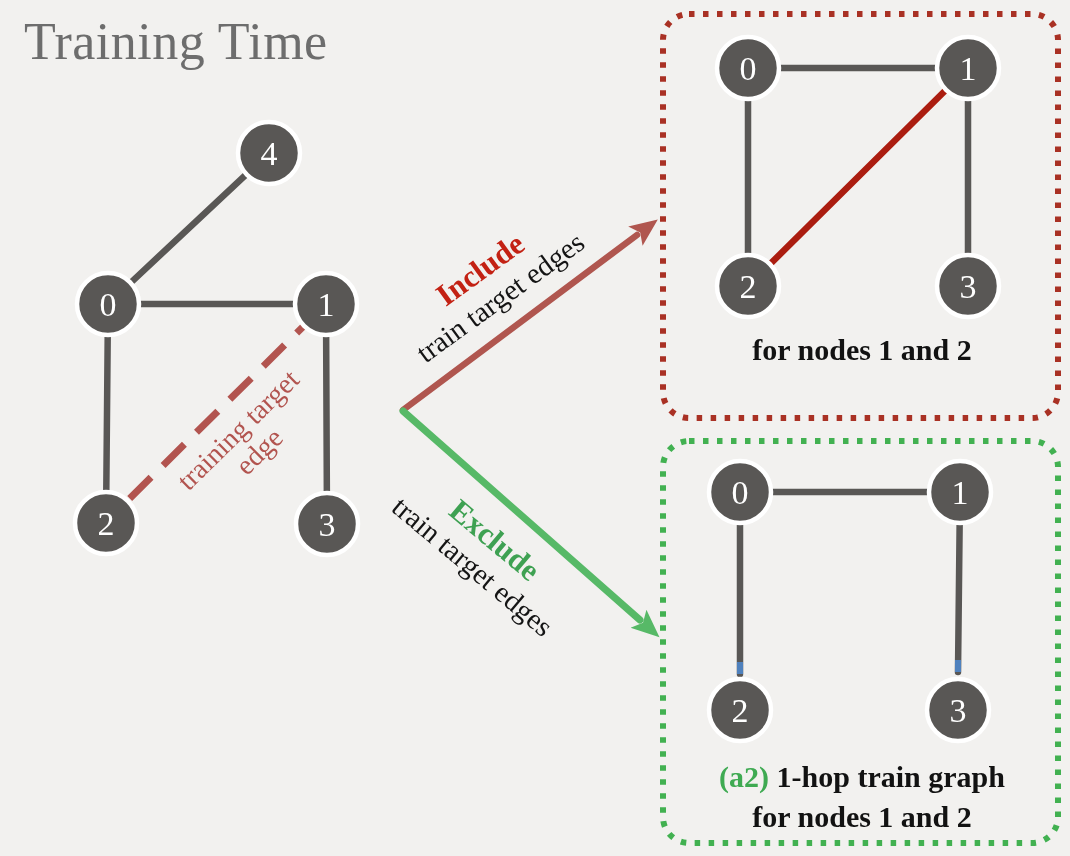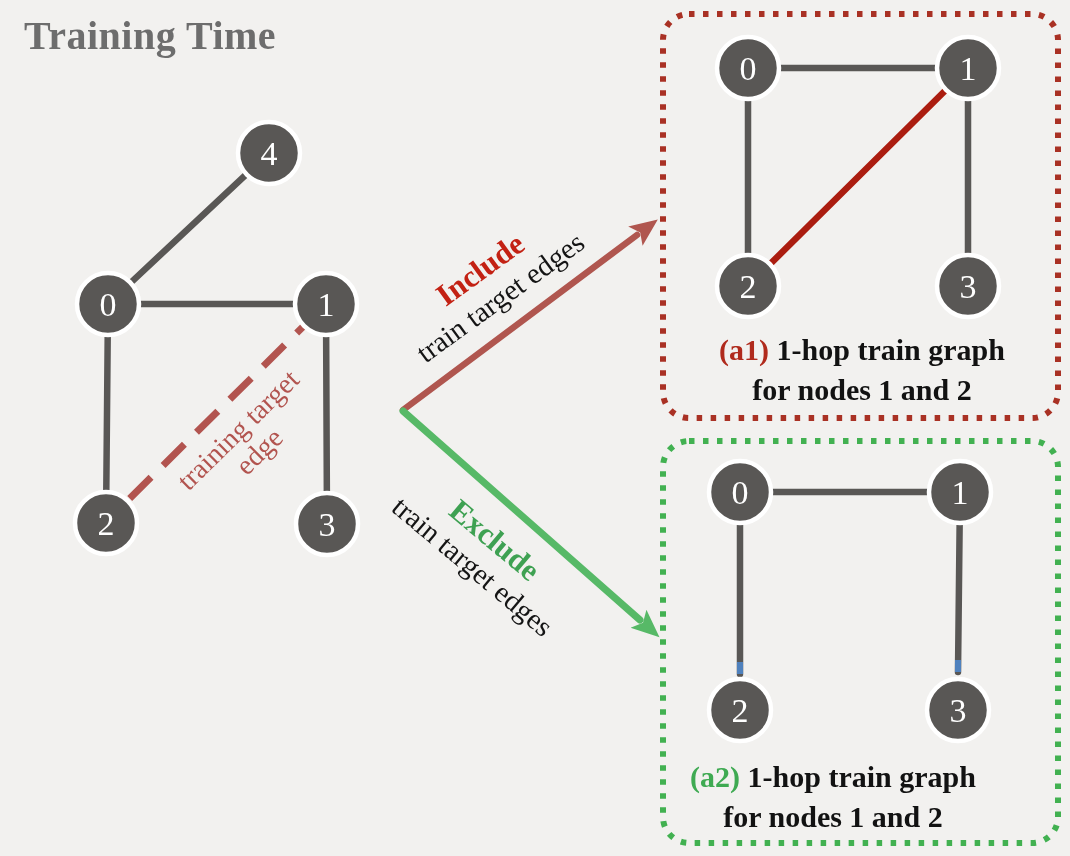--- a/index.html
+++ b/index.html
@@ -6,32 +6,32 @@
   .stage{
     position:relative;
     width:1070px;height:856px;
     background:#f2f1ef;
     overflow:hidden;
     font-family:"Liberation Serif", serif;
   }
   .layer{position:absolute;left:0;top:0;}
   .fig-title{
     position:absolute;left:24px;top:12px;
-    font-size:40px;font-weight:bold;color:#6d6d6d;
+    font-size:52px;font-weight:normal;color:#6d6d6d;
     letter-spacing:0.5px;white-space:nowrap;
   }
   .caption{
     position:absolute;
     font-size:30px;font-weight:bold;color:#121212;
     text-align:center;line-height:40px;white-space:nowrap;
   }
   .caption-a{left:63px;top:588px;width:320px;}
   .caption-a .cap-label{margin-right:16px;}
   .caption-a1{left:667px;top:330px;width:390px;}
-  .caption-a2{left:638px;top:757px;width:390px;}
+  .caption-a2{left:667px;top:757px;width:390px;}
   .cap-red{color:#b02a1c;}
   .cap-green{color:#3faa52;}
   .rot-label{
     position:absolute;
     text-align:center;white-space:nowrap;line-height:1.12;
   }
   .rot-label .kw{font-size:31px;font-weight:bold;display:block;}
   .rot-label .rest{font-size:29px;color:#141414;display:block;}
   .lbl-include{left:490px;top:283px;transform:translate(-50%,-50%) rotate(-36deg);}
   .lbl-include .kw{color:#c32113;}
@@ -170,24 +170,20 @@
     <span class="rest">train target edges</span>
   </div>
 
   <div class="rot-label lbl-exclude">
     <span class="kw">Exclude</span>
     <span class="rest">train target edges</span>
   </div>
 
 
   <div class="caption caption-a1">
-    <div>
-      <span class="cap-red">(a1)</span>
-      <span>1-hop train graph</span>
-    </div>
     <div>for nodes 1 and 2</div>
   </div>
 
   <div class="caption caption-a2">
     <div>
       <span class="cap-green">(a2)</span>
       <span>1-hop train graph</span>
     </div>
     <div>for nodes 1 and 2</div>
   </div>

